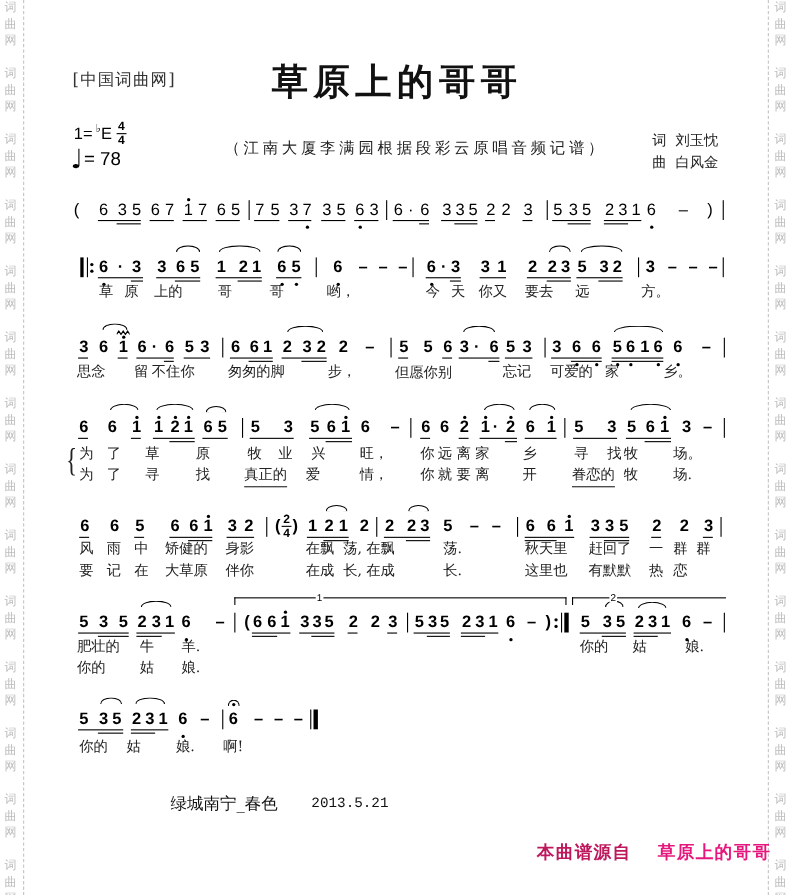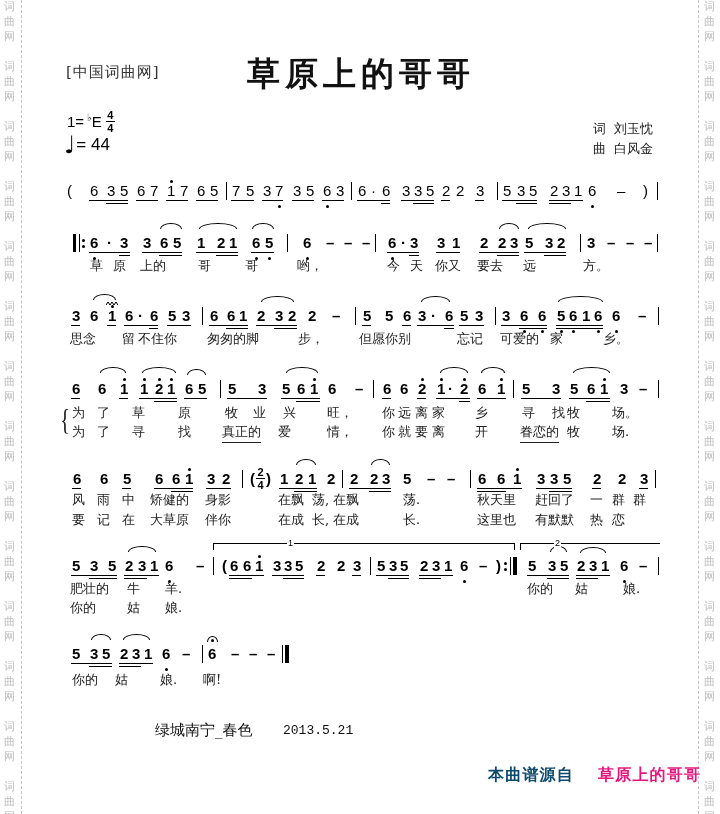--- a/index.html
+++ b/index.html
@@ -37,21 +37,21 @@
   .volta-label { position:absolute; font:9px/10px "Liberation Sans", sans-serif; background:#fff; padding:0 1px; }
   .timesig { position:absolute; display:flex; align-items:center; font:bold 15px/22px "Liberation Sans", sans-serif; }
   .timesig .frac { margin:0 1px; }
   .ly { position:absolute; font:13px/16px "DejaVu Serif", serif; color:#222; white-space:nowrap; }
   .ly.underlined { border-bottom:1px solid #222; padding-bottom:2px; }
   .brace { position:absolute; font:30px/34px "Liberation Serif", serif; color:#222; transform:scaleX(0.7); transform-origin:left top; }
   .orn { position:absolute; }
 
   .sig { left:155px; top:721px; font:15px/18px "DejaVu Serif", serif; color:#111; }
   .date { left:283px; top:722px; font:13px/18px "Liberation Mono", monospace; color:#111; }
-  .src { left:488px; top:765px; font:bold 16px/20px "DejaVu Sans", sans-serif; letter-spacing:1.2px; color:#0c4a6e; }
+  .src { left:488px; top:765px; font:bold 16px/20px "DejaVu Sans", sans-serif; letter-spacing:1.2px; color:#be185d; }
   .site { left:598px; top:765px; font:bold 16px/20px "DejaVu Sans", sans-serif; letter-spacing:1.2px; }
 </style>
 </head>
 <body>
 
 <div id="page">
   <div class="wm-col left">
       <div class="wm-char" style="left: 0px; top: 1px;">词</div>
       <div class="wm-char" style="left: 0px; top: 16px;">曲</div>
       <div class="wm-char" style="left: 0px; top: 31px;">网</div>
@@ -151,23 +151,24 @@
     <span>E</span>
     <span class="frac">
       <span>4</span>
       <span class="fl"></span>
       <span>4</span>
     </span>
   </div>
 
   <div class="abs tempo">
     <span class="qn">♩</span>
-    <span>= 44</span>
+    <span>= 78</span>
   </div>
 
+  <div class="abs transnote">（江南大厦李满园根据段彩云原唱音频记谱）</div>
 
   <div class="abs credit" style="top:121px">
     <span class="lbl">词</span><span>刘玉忱</span>
   </div>
   <div class="abs credit" style="top:141px">
     <span class="lbl">曲</span><span>白风金</span>
   </div>
 
   <div id="score">
       <div class="row" style="left: 0px; top: 0px;">

